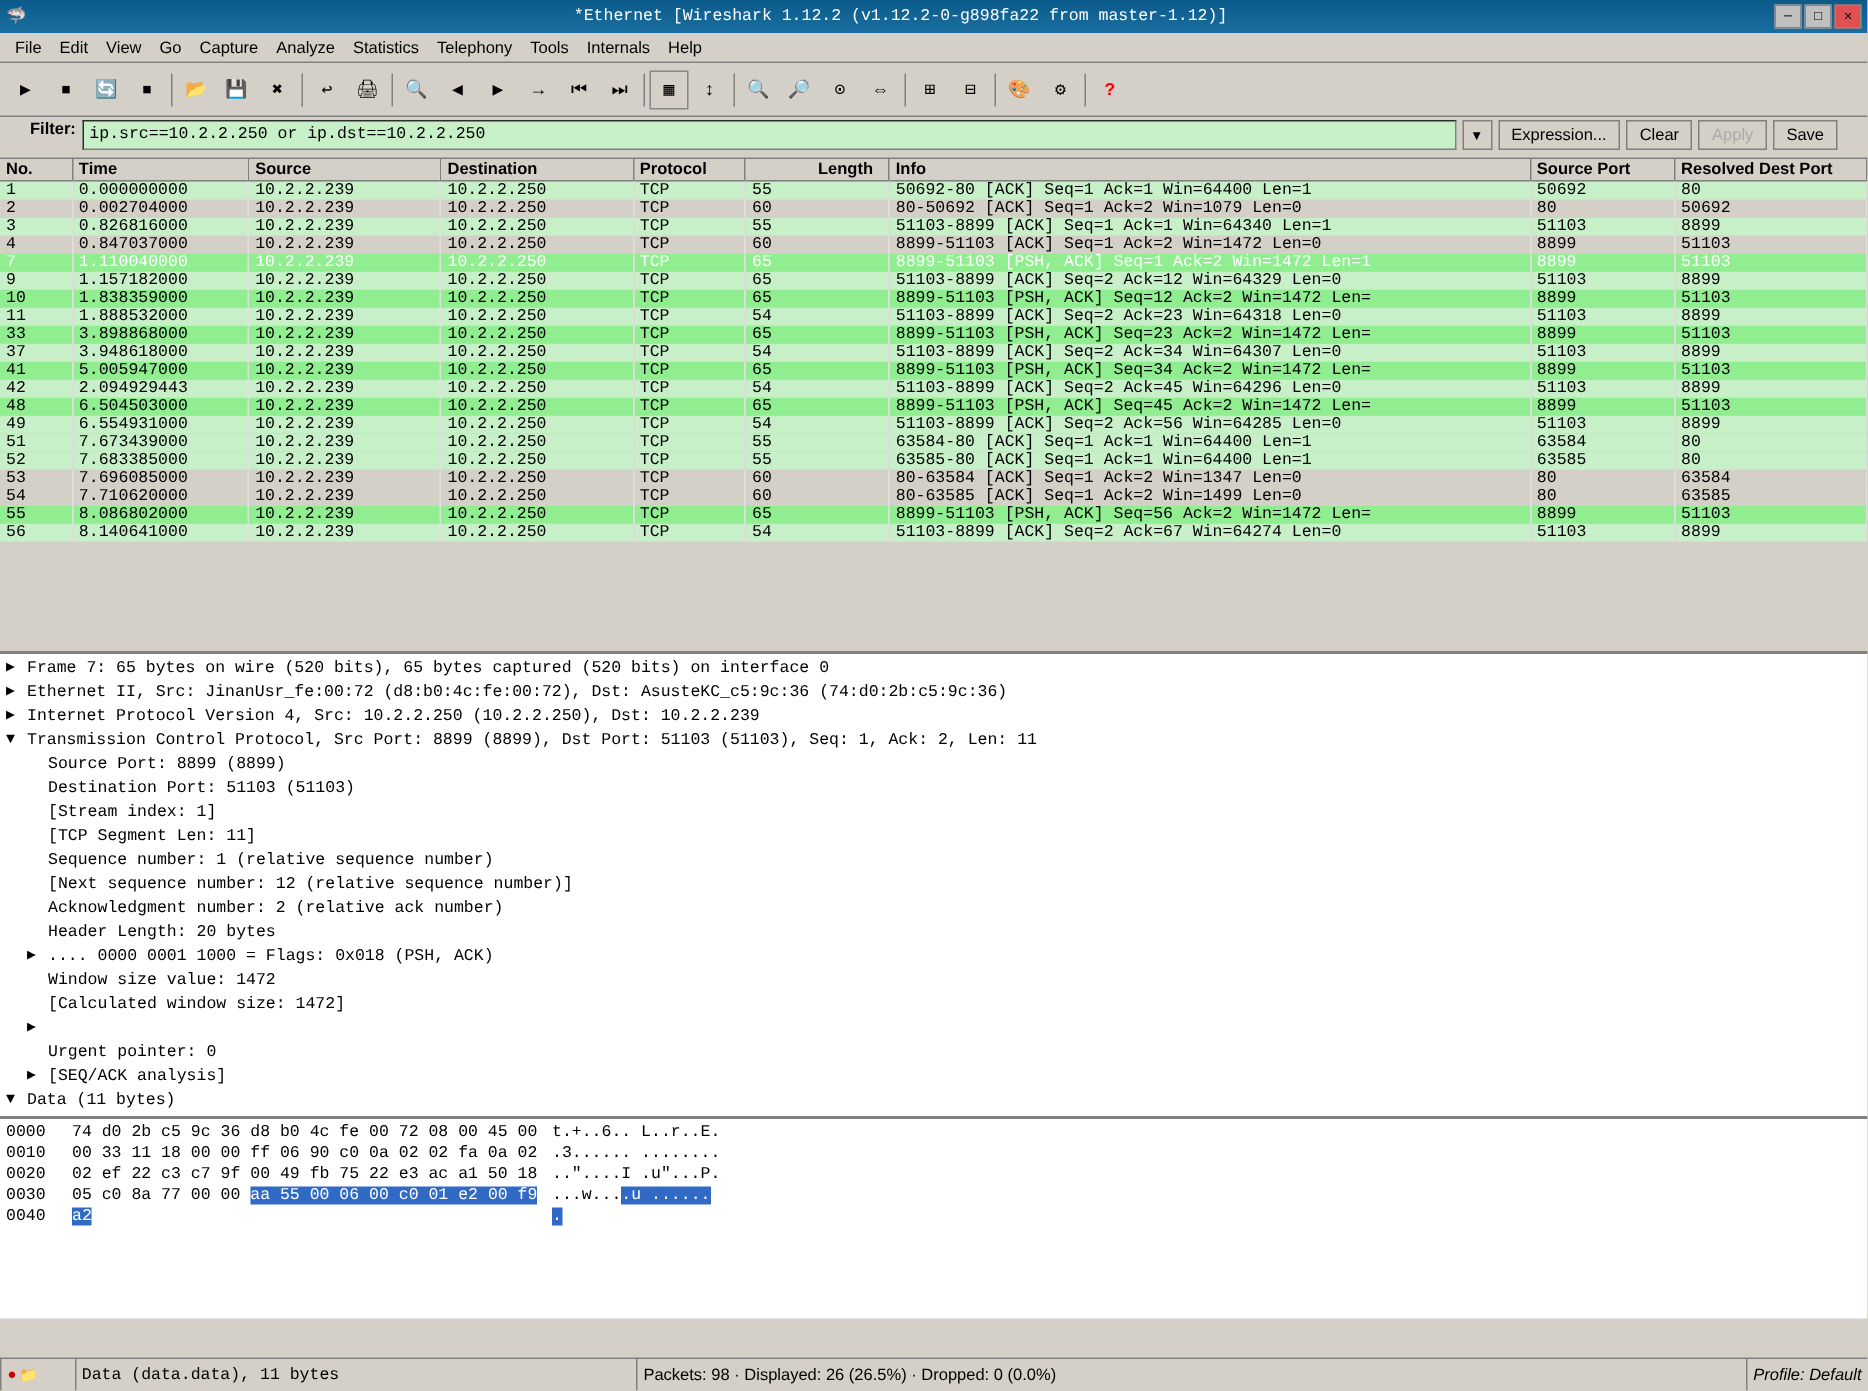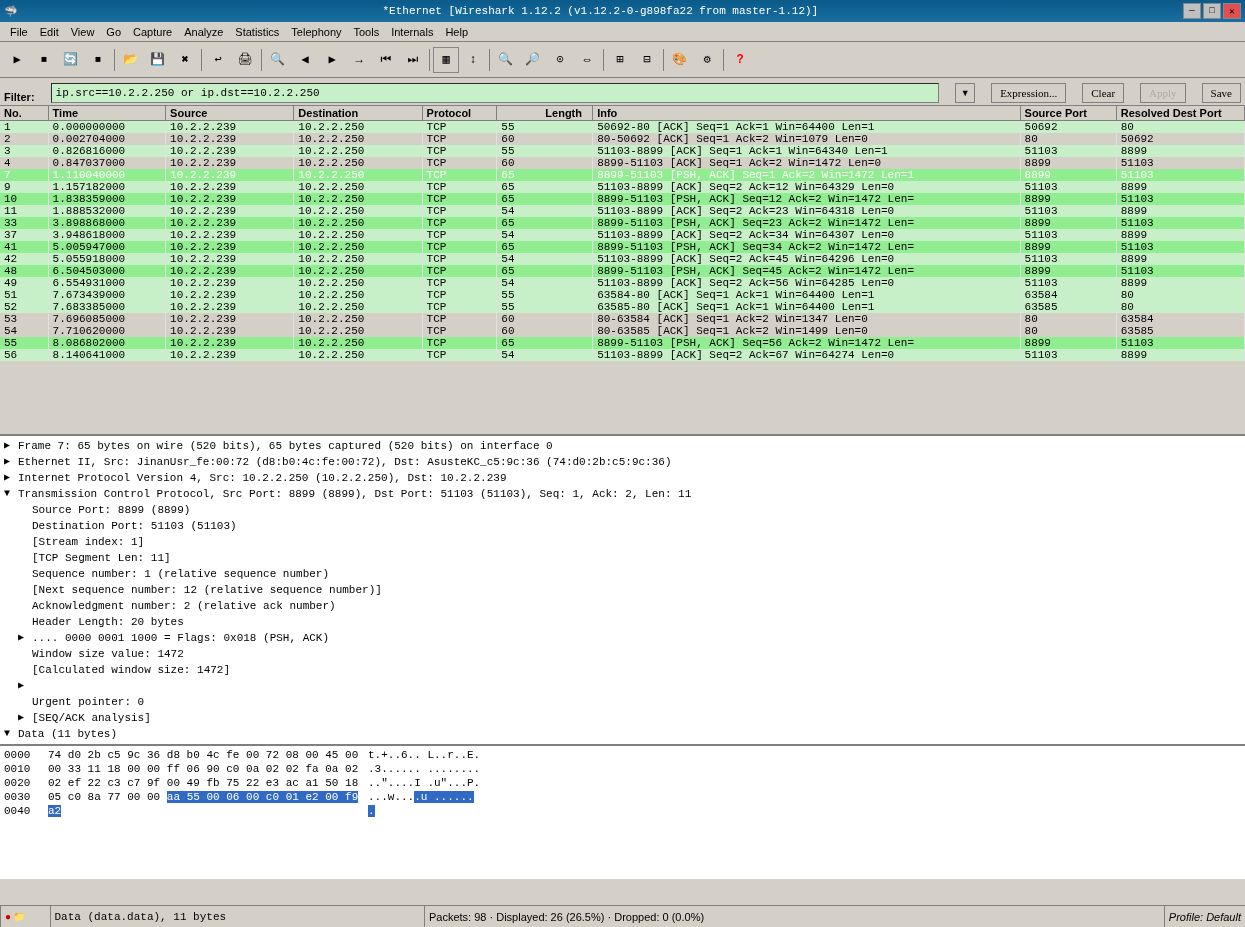--- a/index.html
+++ b/index.html
@@ -57,24 +57,24 @@
       display: flex; align-items: center; justify-content: center;
       cursor: pointer; font-size: 12px;
     }
     .tb-sep { width: 1px; height: 22px; background: #808080; margin: 0 2px; }
 
     
     #filterbar {
       background: #d4d0c8;
       height: 28px;
       display: flex;
-      align-items: flex-end;
-      padding: 2px 4px;
+      align-items: flex-start;
+      padding: 2px 20px;
       border-bottom: 1px solid #808080;
-      gap: 16px;
+      gap: 4px;
       font-family: 'Segoe UI', Arial, sans-serif;
       font-size: 11px;
     }
     #filter-label { font-weight: bold; }
     #filter-input {
       flex: 1;
       height: 20px;
       background: #c8f0c8;
       border: 1px inset #808080;
       padding: 1px 4px;
@@ -82,21 +82,21 @@
       font-size: 11px;
     }
     #filter-dropdown {
       width: 20px; height: 20px; background: #d4d0c8;
       border: 1px solid #808080; cursor: pointer;
       display: flex; align-items: center; justify-content: center; font-size: 9px;
     }
     .filter-btn {
       padding: 2px 8px; height: 20px; background: #d4d0c8;
       border: 1px solid #808080; cursor: pointer; font-size: 11px;
-      font-family: Liberation Serif, serif;
+      font-family: Liberation Sans, sans-serif;
     }
     .filter-btn.disabled { color: #aaa; }
 
     
     #packet-list-container {
       height: 330px;
       overflow-y: scroll;
       border-bottom: 2px solid #808080;
     }
     #packet-list {
@@ -406,21 +406,21 @@
             <td>10.2.2.239</td>
             <td>10.2.2.250</td>
             <td>TCP</td>
             <td>65</td>
             <td>8899-51103 [PSH, ACK] Seq=34 Ack=2 Win=1472 Len=</td>
             <td>8899</td>
             <td>51103</td>
           </tr>
           <tr class="light-green">
             <td>42</td>
-            <td>5.055918000</td>
+            <td>2.094929443</td>
             <td>10.2.2.239</td>
             <td>10.2.2.250</td>
             <td>TCP</td>
             <td>54</td>
             <td>51103-8899 [ACK] Seq=2 Ack=45 Win=64296 Len=0</td>
             <td>51103</td>
             <td>8899</td>
           </tr>
           <tr class="green">
             <td>48</td>

